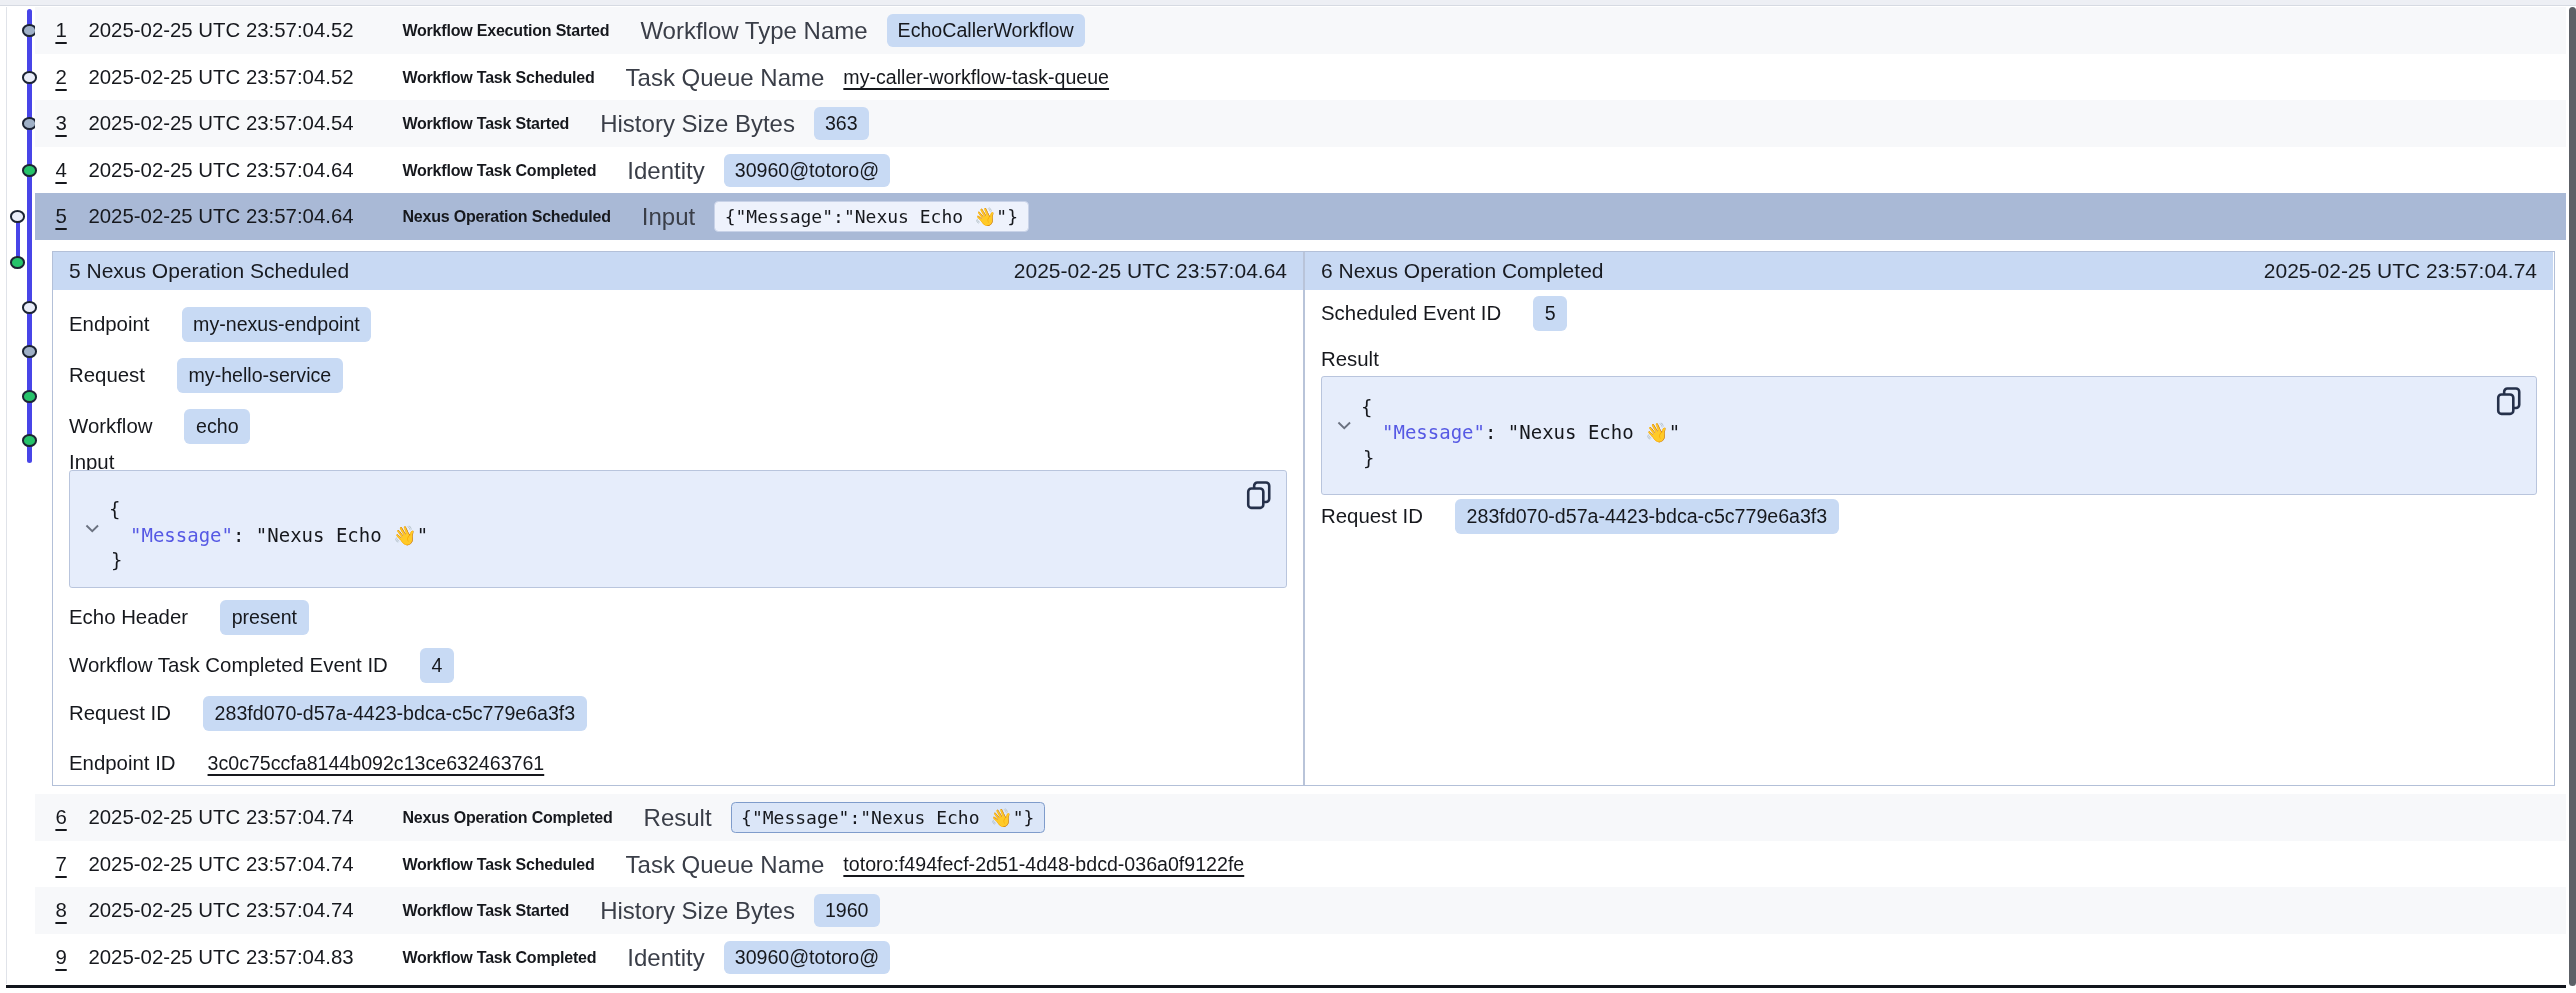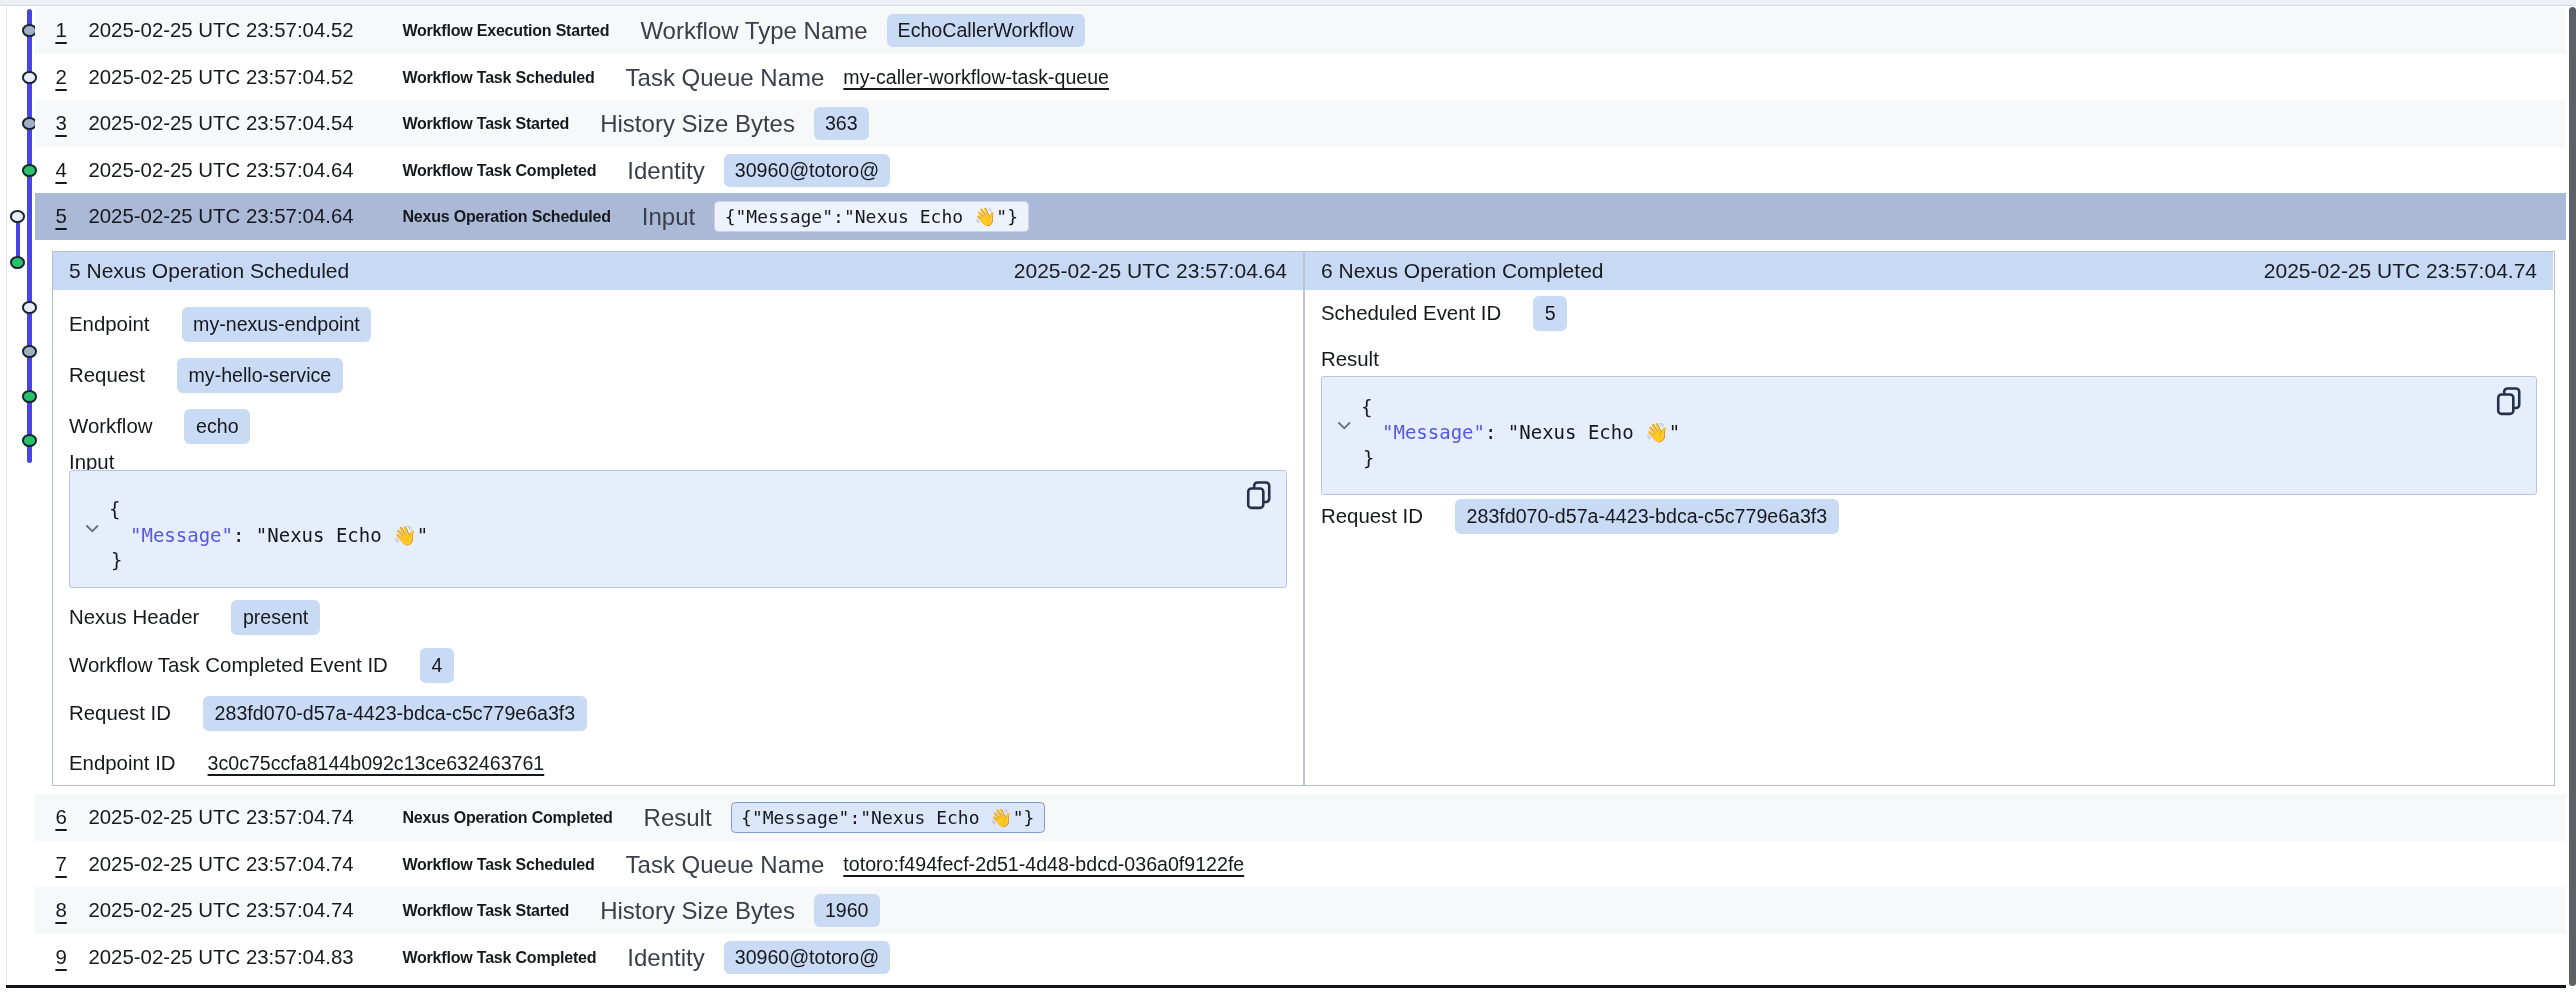--- a/index.html
+++ b/index.html
@@ -163,21 +163,21 @@
       </div>
       <button class="copy-btn">
         <svg width="28" height="31" viewBox="0 0 26 28">
           <rect x="8.5" y="2" width="14" height="18" rx="3" fill="none" stroke="#25304a" stroke-width="2.4"></rect>
           <rect x="3" y="7.5" width="14" height="18" rx="3" fill="#e6edfb" stroke="#25304a" stroke-width="2.4"></rect>
         </svg>
       </button>
     </div>
 
     <div class="field" style="top:348px;">
-      <span>Nexus Header</span>
+      <span>Echo Header</span>
       <span class="fbadge">present</span>
     </div>
     <div class="field" style="top:396px;">
       <span>Workflow Task Completed Event ID</span>
       <span class="fbadge">4</span>
     </div>
     <div class="field" style="top:444px;">
       <span>Request ID</span>
       <span class="fbadge">283fd070-d57a-4423-bdca-c5c779e6a3f3</span>
     </div>

